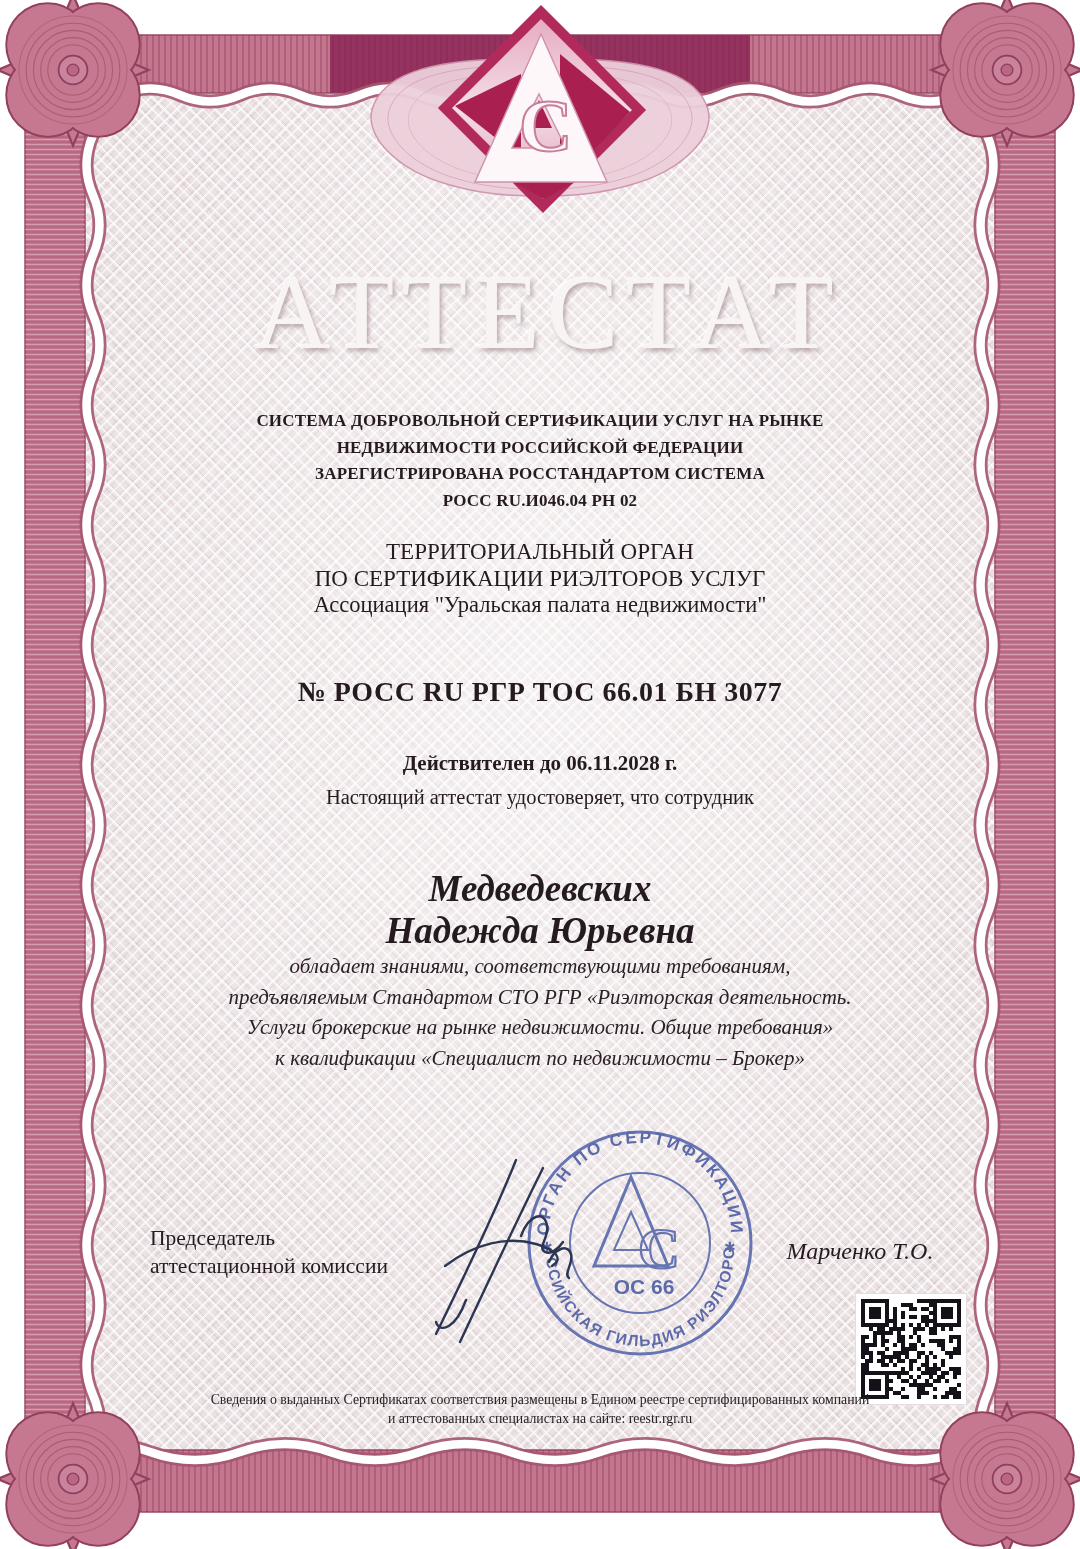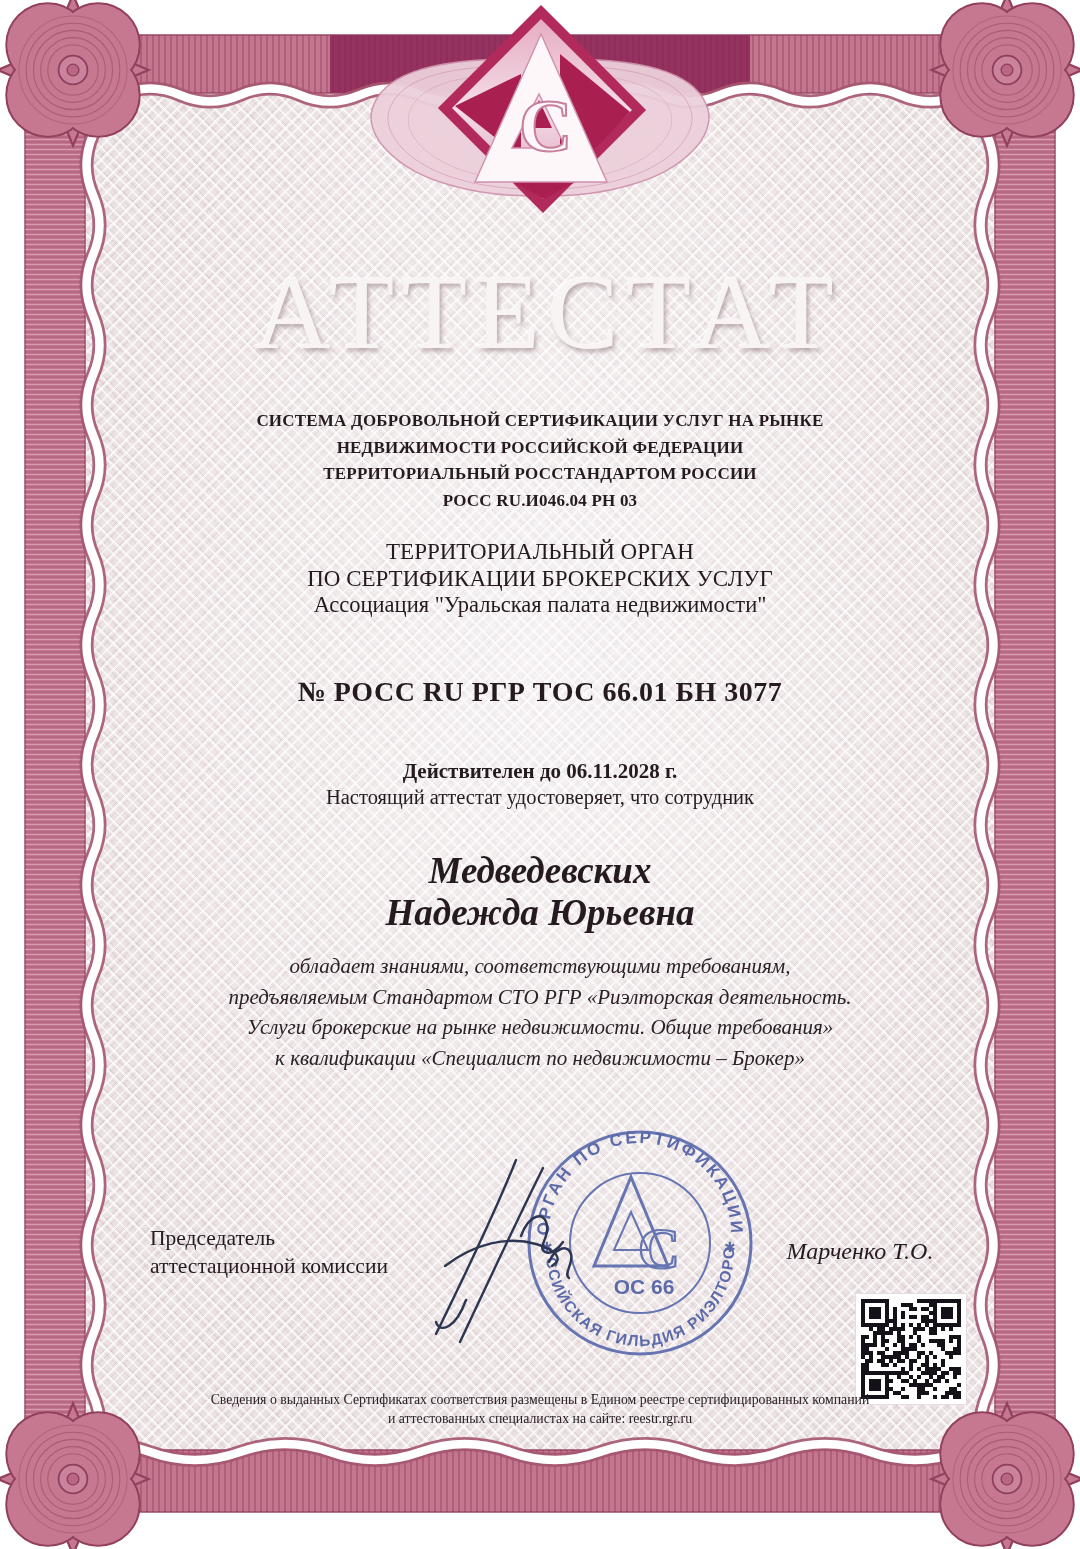--- a/index.html
+++ b/index.html
@@ -16,23 +16,23 @@
       repeating-linear-gradient(-45deg, rgba(198,174,181,.28) 3px 4px, rgba(198,174,181,0) 4px 9px);
   }
   svg.frame,svg.overlay{position:absolute;left:0;top:0;width:1080px;height:1549px;}
   .abs{position:absolute;left:0;width:100%;text-align:center;}
   .watermark{top:252px;font-size:106px;font-weight:normal;letter-spacing:8px;padding-left:8px;
     color:#f8f4f3;text-shadow:2px 3px 4px rgba(151,128,134,.65), -1px -1px 1px #ffffff;}
   .hdr{top:408px;font-weight:bold;font-size:17px;line-height:26.5px;letter-spacing:.2px;}
   .authority{top:539px;font-weight:normal;font-size:23px;line-height:26.5px;}
   .authority .assoc{font-size:22.5px;}
   .number{top:676px;font-weight:bold;font-size:28px;letter-spacing:.5px;}
-  .valid{top:751px;font-weight:bold;font-size:21px;margin-top:8px;}
+  .valid{top:751px;font-weight:bold;font-size:21px;}
   .statement{top:786px;font-size:20.5px;}
-  .holder{top:850px;font-weight:bold;font-style:italic;font-size:37px;line-height:42px;}
+  .holder{top:868px;font-weight:bold;font-style:italic;font-size:37px;line-height:42px;}
   .qual{top:951px;font-style:italic;font-size:21px;line-height:30.5px;color:#2a2026;}
   .chairman{position:absolute;left:150px;top:1224px;font-size:21.5px;line-height:28px;}
   .signer{position:absolute;left:745px;top:1238px;width:230px;text-align:center;
           font-style:italic;font-size:24px;}
   .footer{top:1391px;font-size:13.8px;line-height:18.5px;color:#2a2026;}
   #qr{position:absolute;left:856px;top:1294px;background:#ffffff;padding:5px;
       display:grid;grid-template-columns:repeat(25,4px);grid-auto-rows:4px;box-shadow:0 0 0 1px #e6dcdf;}
   #qr i{display:block;}
   #qr i.b{background:#151118;}
 </style>
@@ -124,27 +124,27 @@
       <polygon points="539,100 552,128 526,128" fill="#a81f50"></polygon>
       <text x="519" y="151" font-size="74" font-weight="bold" font-family="'Liberation Serif',serif" fill="#fdf7fa" stroke="#c77f9b" stroke-width="2">С</text>
     </g>
   </svg>
 
   <div class="abs watermark">АТТЕСТАТ</div>
 
   <div class="abs hdr">
     <div>СИСТЕМА ДОБРОВОЛЬНОЙ СЕРТИФИКАЦИИ УСЛУГ НА РЫНКЕ</div>
     <div>НЕДВИЖИМОСТИ РОССИЙСКОЙ ФЕДЕРАЦИИ</div>
-    <div>ТЕРРИТОРИАЛЬНЫЙ РОССТАНДАРТОМ РОССИИ</div>
-    <div>РОСС RU.И046.04 РН 03</div>
+    <div>ЗАРЕГИСТРИРОВАНА РОССТАНДАРТОМ СИСТЕМА</div>
+    <div>РОСС RU.И046.04 РН 02</div>
   </div>
 
   <div class="abs authority">
     <div>ТЕРРИТОРИАЛЬНЫЙ ОРГАН</div>
-    <div>ПО СЕРТИФИКАЦИИ БРОКЕРСКИХ УСЛУГ</div>
+    <div>ПО СЕРТИФИКАЦИИ РИЭЛТОРОВ УСЛУГ</div>
     <div class="assoc">Ассоциация "Уральская палата недвижимости"</div>
   </div>
 
   <div class="abs number">№ РОСС RU РГР ТОС  66.01 БН 3077</div>
   <div class="abs valid">Действителен до  06.11.2028 г.</div>
   <div class="abs statement">Настоящий аттестат удостоверяет, что сотрудник</div>
 
   <div class="abs holder">
     <div>Медведевских</div>
     <div>Надежда Юрьевна</div>

